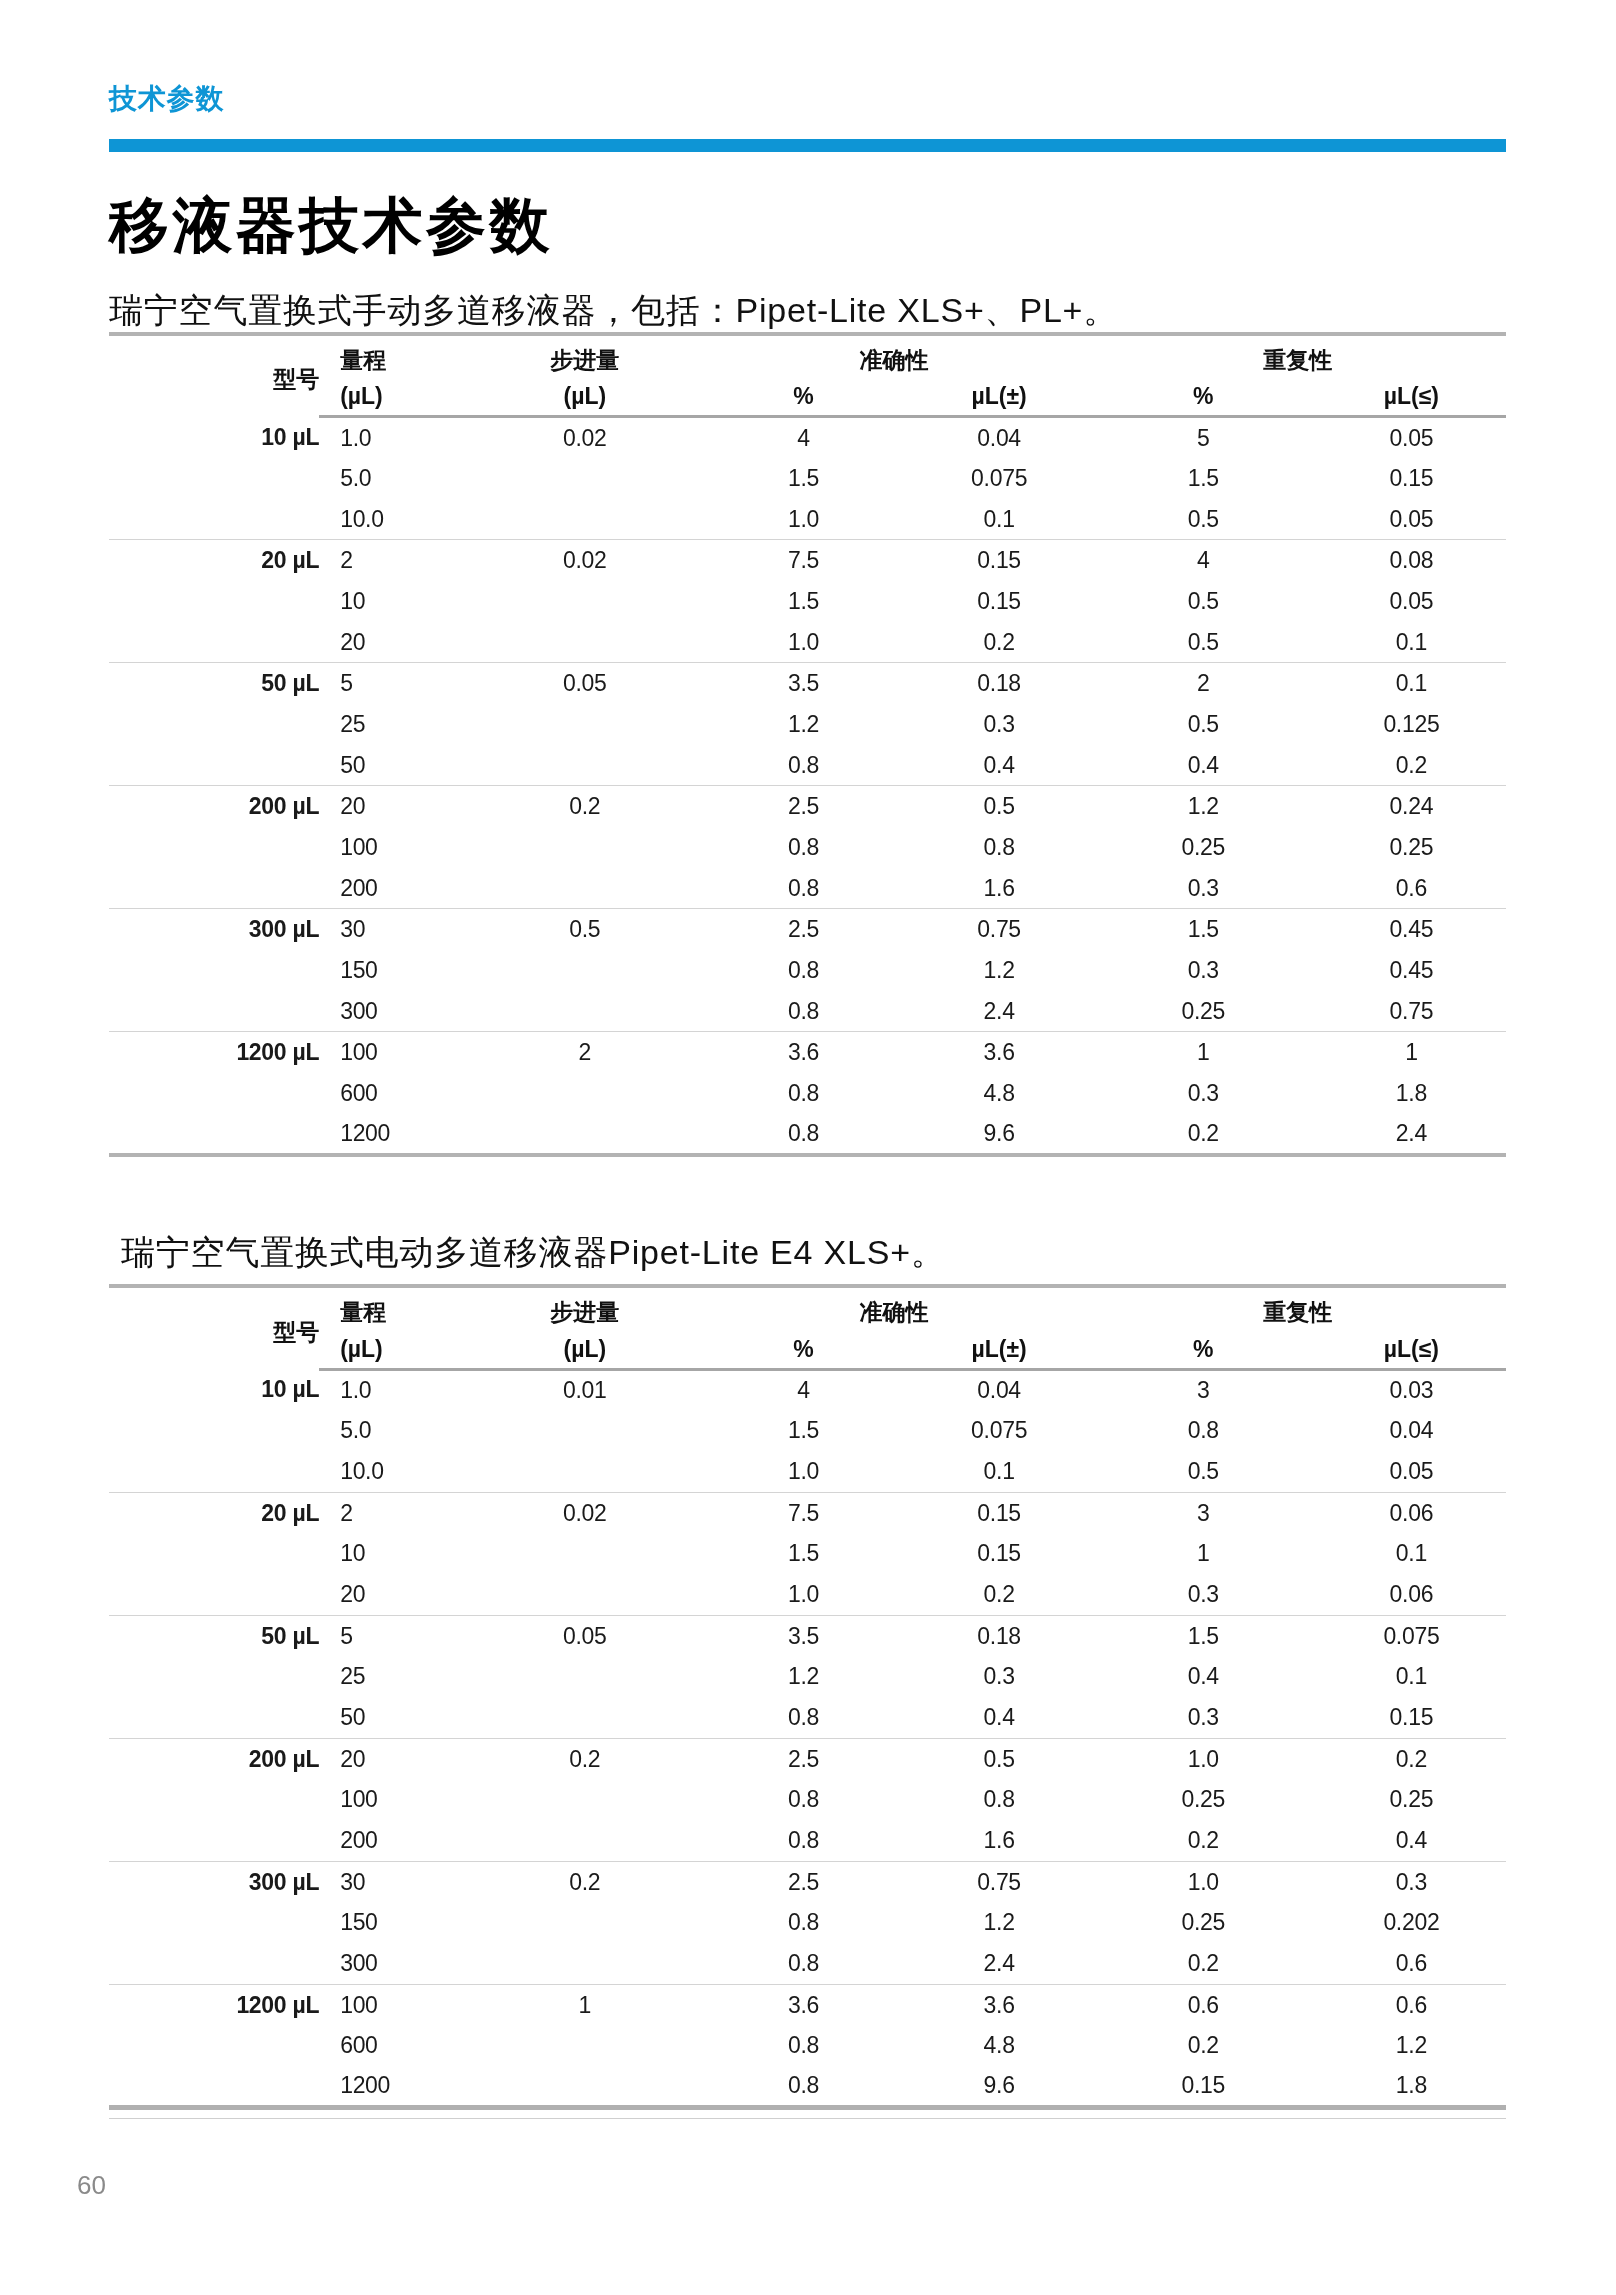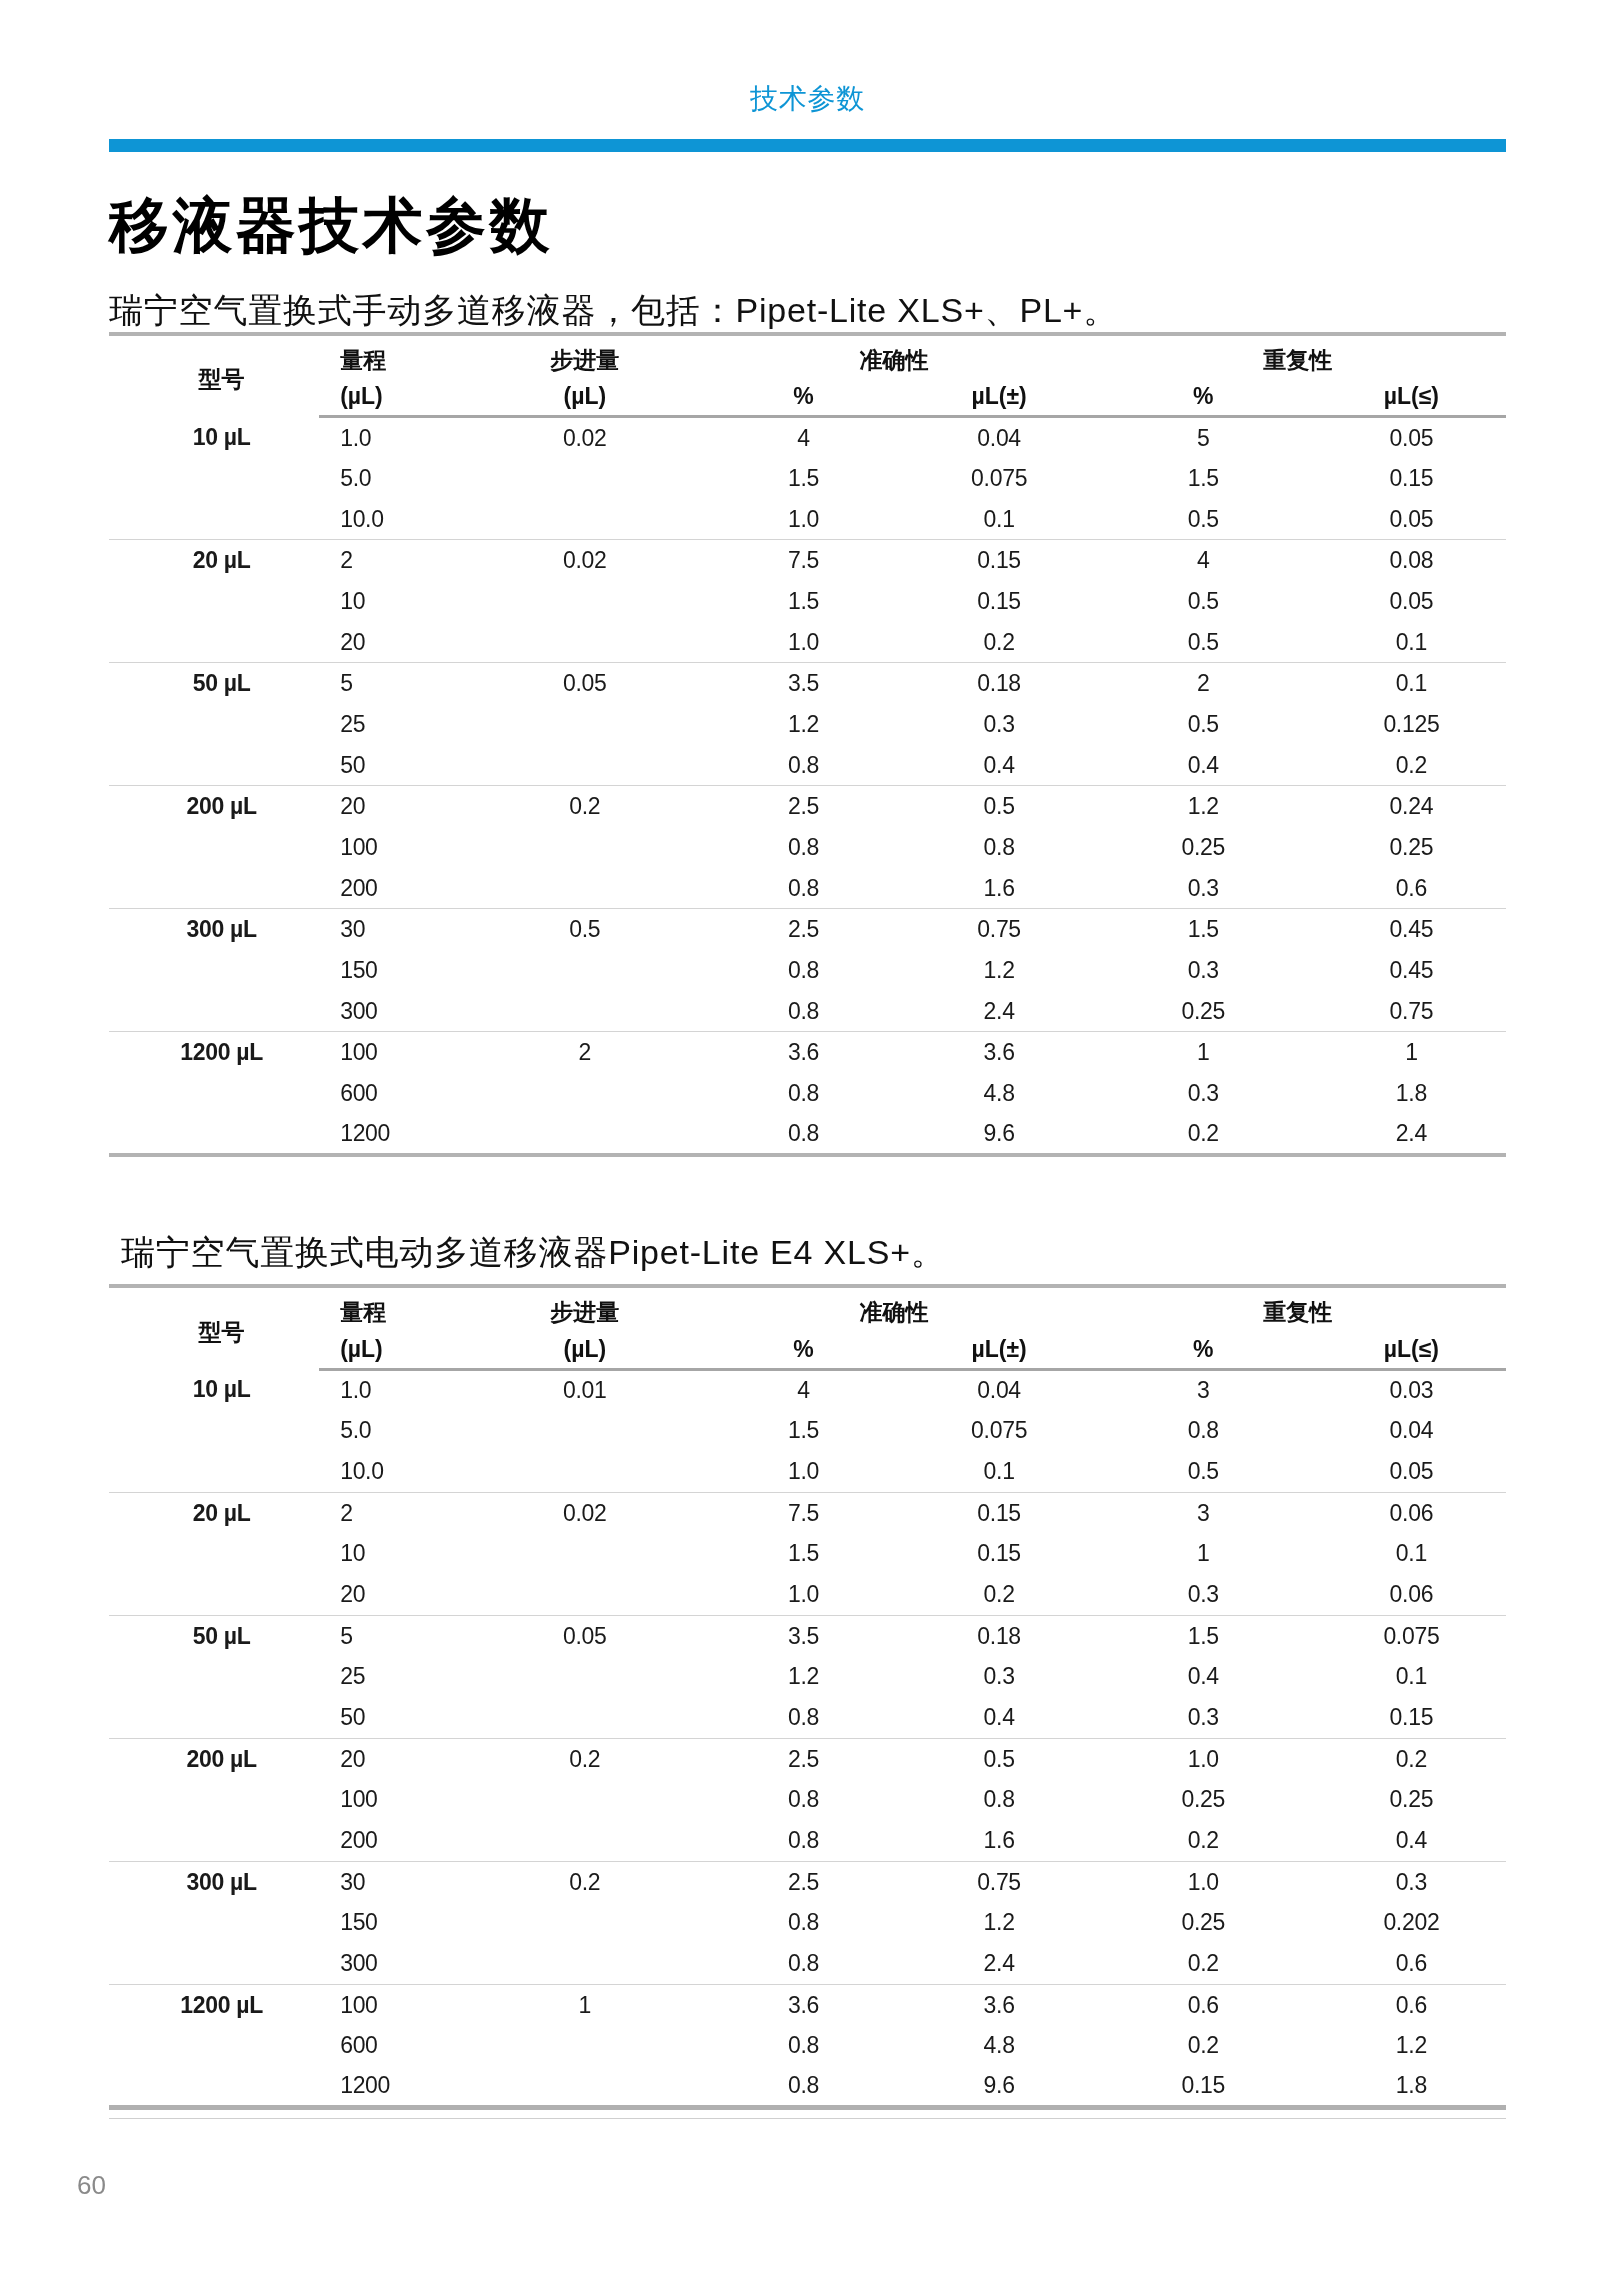--- a/index.html
+++ b/index.html
@@ -13,23 +13,22 @@
     font-family: "Liberation Sans", "DejaVu Sans", sans-serif;
     color: #1a1a1a;
     overflow: hidden;
   }
   .content { margin-left: 109px; width: 1397px; padding-top: 84px; }
 
   .eyebrow {
     font-size: 28px;
     line-height: 30px;
     color: var(--accent);
-    font-weight: 400;
+    font-weight: 700;
     letter-spacing: 0.8px;
-    text-align: center;
   }
   .accent-bar { height: 12.6px; background: var(--accent); margin-top: 25px; }
 
   .page-title {
     margin-top: 30px;
     font-size: 60px;
     line-height: 88px;
     font-weight: bold;
     color: #000;
     letter-spacing: 3.4px;
@@ -64,21 +63,21 @@
   .spec thead td.model-head { vertical-align: middle; }
 
   .spec tbody td {
     font-size: 23px;
     height: 41px;
     vertical-align: middle;
     letter-spacing: -0.3px;
   }
   .spec tbody tr.group-start td { border-top: 1.7px solid #d4d4d4; }
 
-  .c-model { text-align: center; padding-left: 15px; font-weight: bold; }
+  .c-model { text-align: right; padding-left: 15px; font-weight: bold; }
   .c-range { text-align: left; padding-left: 21px; }
   .c-center { text-align: center; }
 
   .footer-rule { height: 1.7px; background: #cfcfcf; margin-top: 7.6px; }
 
   .page-number {
     position: absolute;
     left: 77px;
     top: 2170px;
     font-size: 26px;

